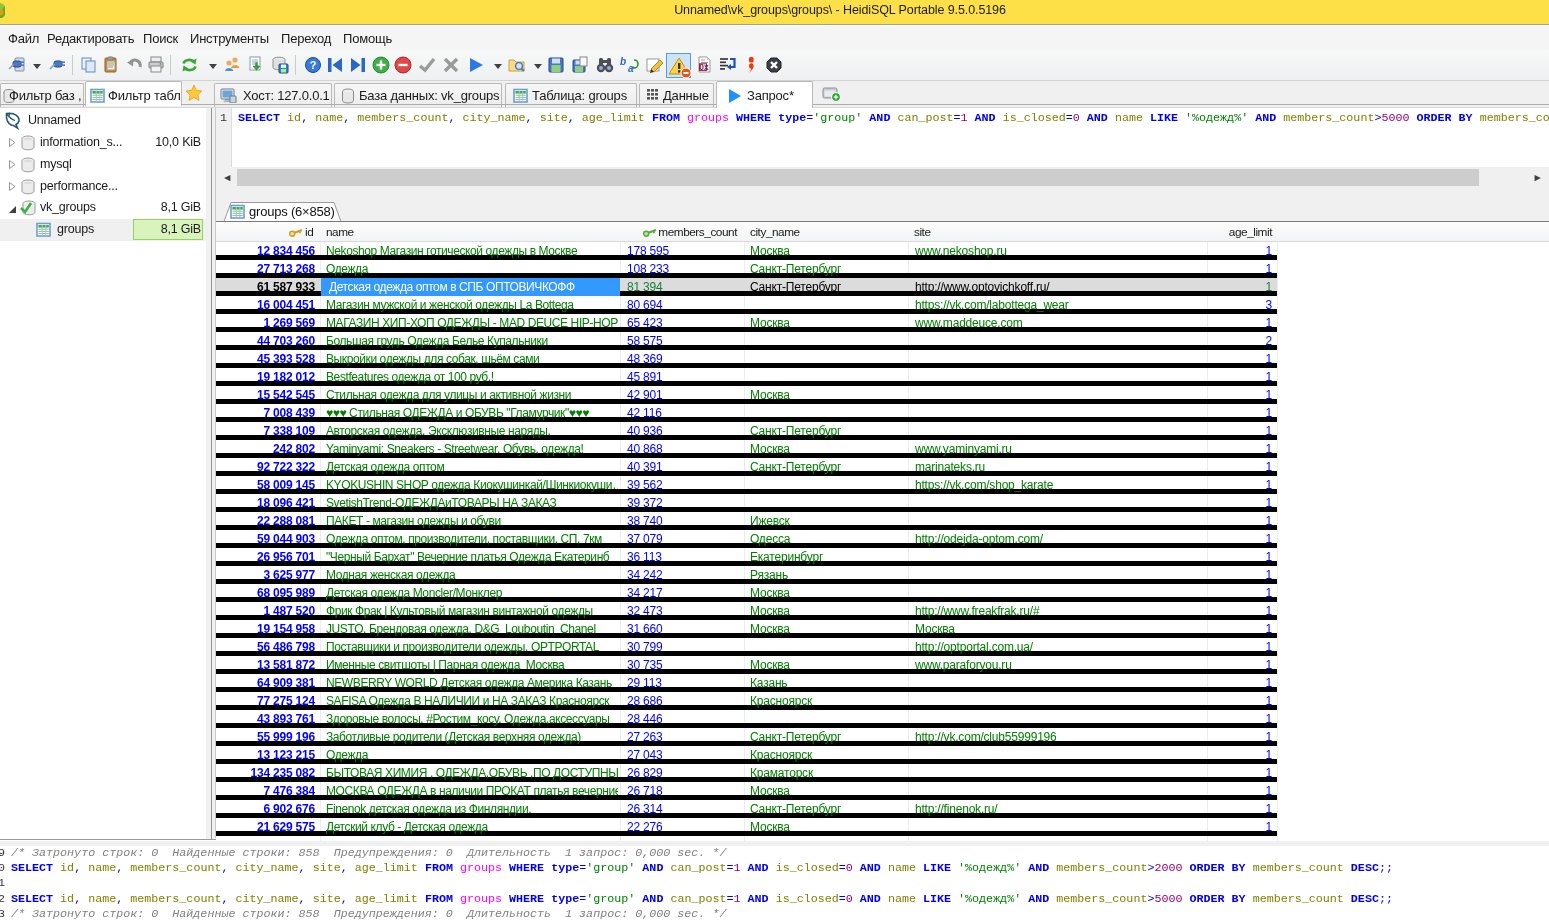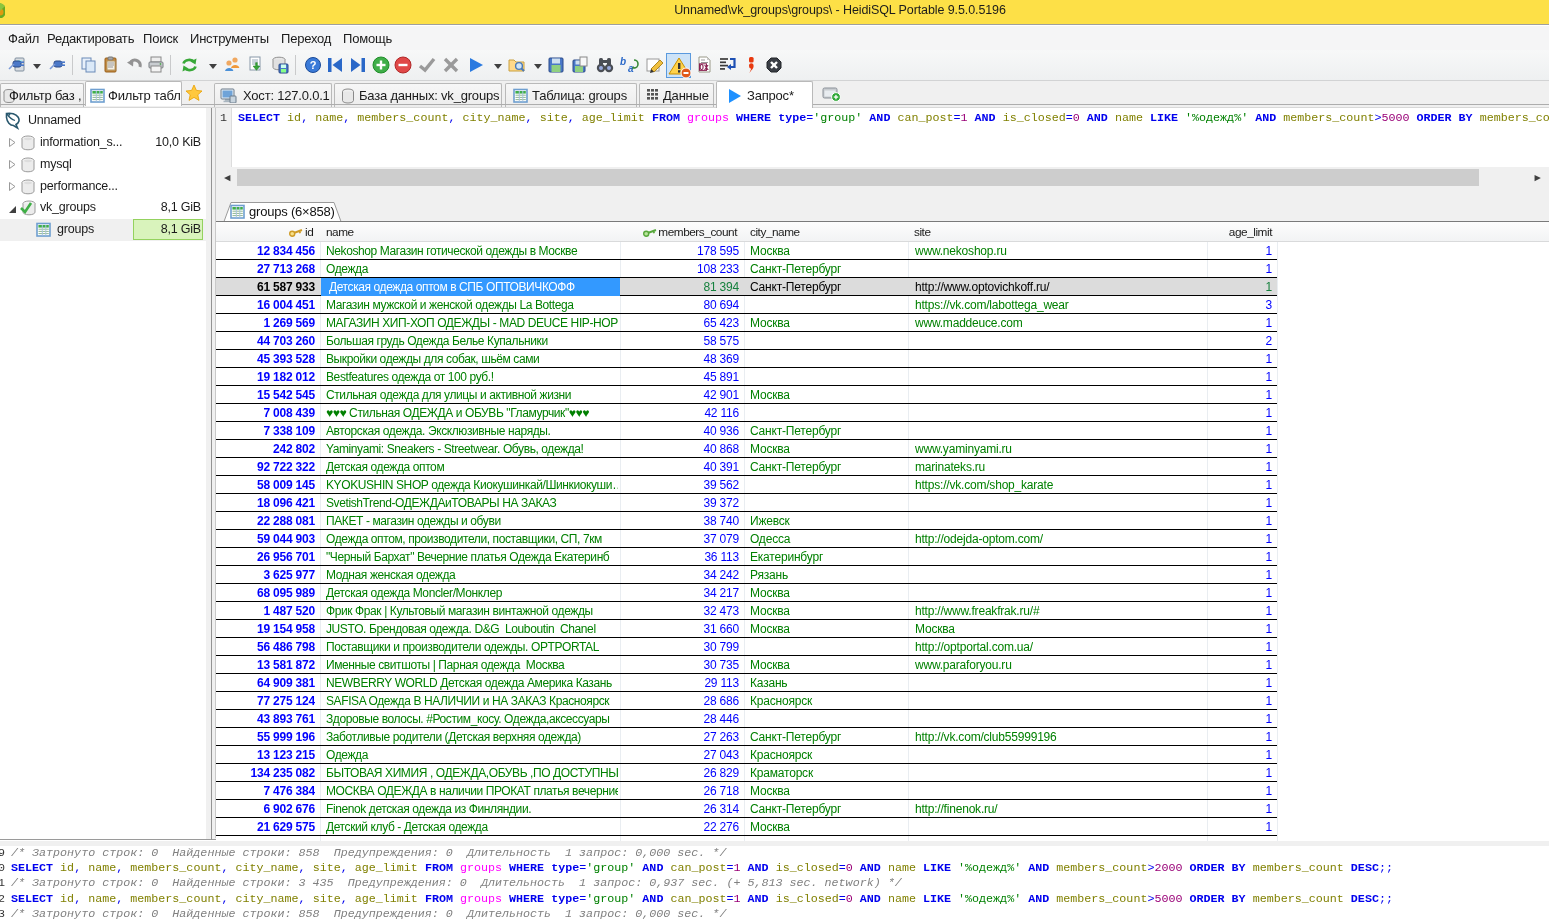--- a/index.html
+++ b/index.html
@@ -47,26 +47,26 @@
 .sarr{position:absolute;top:4px;font-size:10.5px;color:#404040;font-family:"Liberation Sans",sans-serif}
 
 #resrow{position:absolute;left:216px;top:188px;width:1333px;height:34px;background:#f0f0f0}
 #restab{position:absolute;left:5px;top:14px;width:128px;height:20px}
 #restablab{position:absolute;left:33px;top:16px;font-size:13px;color:#111;letter-spacing:-0.2px}
 
 #grid{position:absolute;left:216px;top:221px;width:1333px;height:619px;background:#fff;border-top:1px solid #7a7a7a}
 #ghead{position:absolute;left:0;top:0;width:1336px;height:20px;background:linear-gradient(#fdfdfd,#f2f3f4);border-bottom:1px solid #d9dadb;font-size:12px;color:#1a1a1a}
 .hcell{position:absolute;top:3px;letter-spacing:-0.45px;font-size:11.8px}
 .vline{position:absolute;top:0;width:1px;height:619px;background:#e9edf1}
-.row{position:absolute;left:0;width:1061px;height:18px;font-size:12px;border-bottom:1px solid #000000}
+.row{position:absolute;left:0;width:1061px;height:18px;font-size:12px;border-bottom:5px solid #000000}
 .row.sel{background:#dcdcdc}
 .c{position:absolute;top:2px;white-space:pre;overflow:hidden;letter-spacing:-0.2px}
 .ci{left:0;width:99px;text-align:right}
 .cn{left:110px;width:292px;letter-spacing:-0.4px}
-.cm{left:411px;width:112px;text-align:right}
+.cm{left:411px;width:112px;text-align:left}
 .cc{left:534px;width:156px}
 .cs{left:699px;width:290px}
 .ca{left:991px;width:65px;text-align:right}
 .n{color:#0000ff;font-weight:bold}
 .nn{color:#0000ff}
 .t{color:#008000}
 .selb{color:#000;font-weight:bold}
 .selb2{color:#15803d}
 .selt{color:#000}
 .selc{background:#3399ff;color:#fff;left:105px;width:299px;top:0;height:18px;padding-top:2px;padding-left:8px}
@@ -770,16 +770,16 @@
         <div class="c cc t">Москва</div>
         <div class="c cs t"></div>
         <div class="c ca nn">1</div>
       </div>
 </div>
 </div>
 <div id="logsplit"></div>
 <div id="log">
     <div class="ll"><span class="lnum">9</span><span class="lbody"><i class="cm2">/* Затронуто строк: 0  Найденные строки: 858  Предупреждения: 0  Длительность  1 запрос: 0,000 sec. */</i></span></div>
     <div class="ll"><span class="lnum">0</span><span class="lbody"><b class="kw">SELECT</b> <i class="id">id</i><i class="pu">,</i> <i class="id">name</i><i class="pu">,</i> <i class="id">members_count</i><i class="pu">,</i> <i class="id">city_name</i><i class="pu">,</i> <i class="id">site</i><i class="pu">,</i> <i class="id">age_limit</i> <b class="kw">FROM</b> <i class="tb">groups</i> <b class="kw">WHERE</b> <b class="kw">type</b><i class="pu">=</i><i class="st">'group'</i> <b class="kw">AND</b> <i class="id">can_post</i><i class="pu">=</i><i class="nu">1</i> <b class="kw">AND</b> <i class="id">is_closed</i><i class="pu">=</i><i class="nu">0</i> <b class="kw">AND</b> <i class="id">name</i> <b class="kw">LIKE</b> <i class="st">'%одежд%'</i> <b class="kw">AND</b> <i class="id">members_count</i><i class="pu">&gt;</i><i class="nu">2000</i> <b class="kw">ORDER</b> <b class="kw">BY</b> <i class="id">members_count</i> <b class="kw">DESC</b><i class="pu">;</i><i class="pu">;</i></span></div>
-    <div class="ll"><span class="lnum">1</span><span class="lbody"><i class="cm2">/* Затронуто строк: 0  Найденные строки: 3 435  Предупреждения: 0  Длительность  1 запрос: 0,937 sec. (+ 5,813 sec. network) */</i></span></div>
+    <div class="ll"><span class="lnum">1</span></div>
     <div class="ll"><span class="lnum">2</span><span class="lbody"><b class="kw">SELECT</b> <i class="id">id</i><i class="pu">,</i> <i class="id">name</i><i class="pu">,</i> <i class="id">members_count</i><i class="pu">,</i> <i class="id">city_name</i><i class="pu">,</i> <i class="id">site</i><i class="pu">,</i> <i class="id">age_limit</i> <b class="kw">FROM</b> <i class="tb">groups</i> <b class="kw">WHERE</b> <b class="kw">type</b><i class="pu">=</i><i class="st">'group'</i> <b class="kw">AND</b> <i class="id">can_post</i><i class="pu">=</i><i class="nu">1</i> <b class="kw">AND</b> <i class="id">is_closed</i><i class="pu">=</i><i class="nu">0</i> <b class="kw">AND</b> <i class="id">name</i> <b class="kw">LIKE</b> <i class="st">'%одежд%'</i> <b class="kw">AND</b> <i class="id">members_count</i><i class="pu">&gt;</i><i class="nu">5000</i> <b class="kw">ORDER</b> <b class="kw">BY</b> <i class="id">members_count</i> <b class="kw">DESC</b><i class="pu">;</i><i class="pu">;</i></span></div>
     <div class="ll"><span class="lnum">3</span><span class="lbody"><i class="cm2">/* Затронуто строк: 0  Найденные строки: 858  Предупреждения: 0  Длительность  1 запрос: 0,000 sec. */</i></span></div>
   </div>
 
 </body></html>

